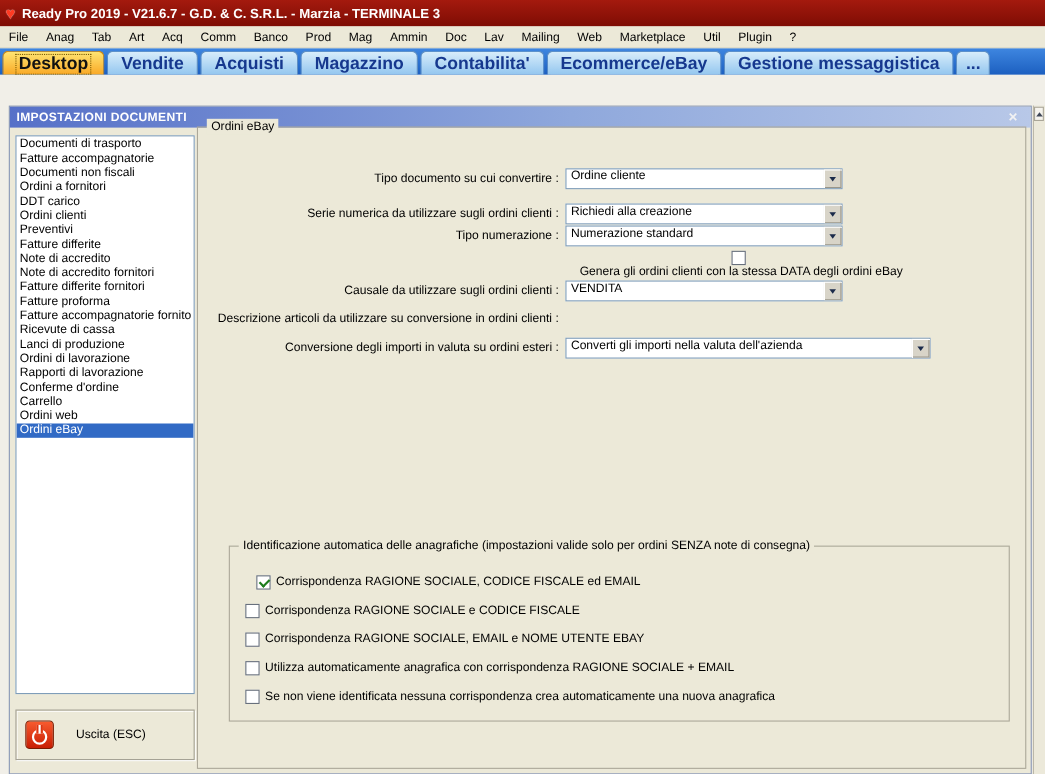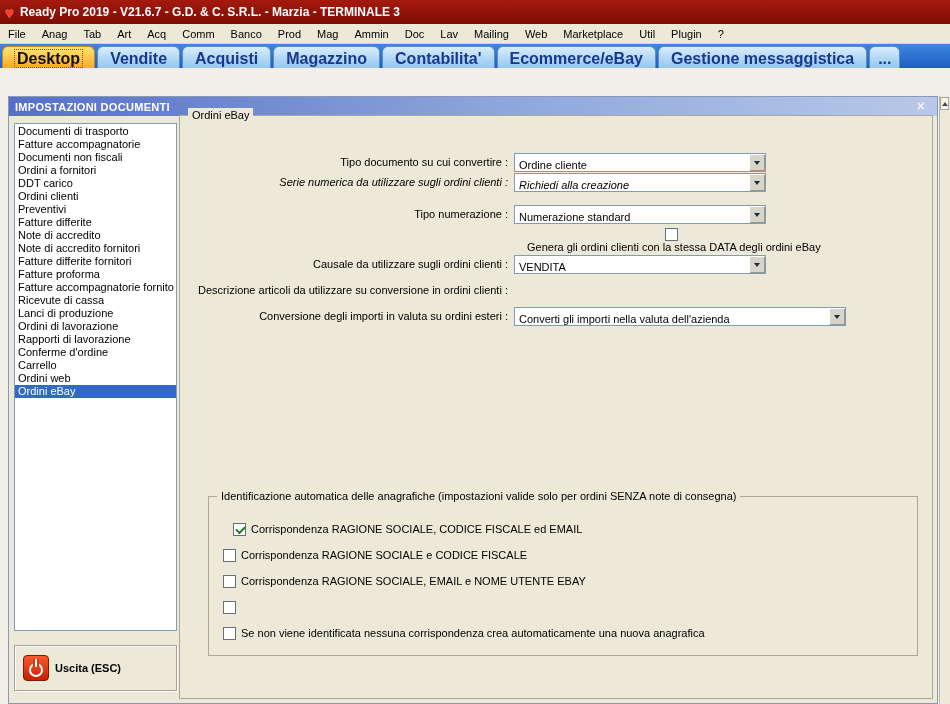--- a/index.html
+++ b/index.html
@@ -127,37 +127,37 @@
   }
   .power-btn {
     position:relative; width:26px; height:26px; border-radius:4px;
     background:linear-gradient(180deg,#F85A2E,#C81E04);
     border:1px solid #7A1A00; cursor:pointer; flex:none;
   }
   .power-btn::before { content:""; position:absolute; left:5px; top:7px; width:10px; height:10px;
     border:2px solid #fff; border-radius:50%; }
   .power-btn::after { content:""; position:absolute; left:9px; top:3px; width:2px; height:8px;
     background:#fff; border-left:2px solid #DD3510; border-right:2px solid #DD3510; }
-  .exit-label { margin-left:6px;font-weight:bold; }
+  .exit-label { margin-left:20px; }
 
   
   .fs { position:absolute; border:1px solid #ACA899; }
   .fs .legend {
     position:absolute; top:-8px; left:8px; background:#ECE9D8; padding:0 4px; line-height:14px;
   }
   .main-fs { left:170px; top:18px; width:754px; height:584px; }
   .inner-fs { left:28px; top:380px; width:710px; height:160px; }
 
   
   .frow { position:absolute; left:8px; height:20px; display:flex; align-items:center; }
   .flabel { width:326px; text-align:right; padding-right:6px; white-space:nowrap; }
 
   .combo {
     height:19px; background:#fff; border:1px solid #7F9DB9;
-    display:flex; align-items:flex-end; cursor:default;
+    display:flex; align-items:flex-start; cursor:default;
   }
   .combo .cval { flex:1; padding:0 4px; white-space:nowrap; overflow:hidden; }
   .combo .cbtn {
     width:16px; height:17px; flex:none; background:#D8D4C8;
     box-shadow: inset 1px 1px 0 #FFFFFF, inset -1px -1px 0 #9A9689;
     display:flex; align-items:center; justify-content:center; cursor:pointer;
   }
   .combo .cbtn::after { content:""; width:0; height:0;
     border:3px solid transparent; border-top:4px solid #1B2A4A; margin-top:4px; }
   .w-std { width:252px; }
@@ -262,21 +262,21 @@
     <span class="legend">Ordini eBay</span>
 
     <div class="frow" style="top:36px;">
       <span class="flabel">Tipo documento su cui convertire :</span>
       <div class="combo w-std">
         <span class="cval">Ordine cliente</span>
         <span class="cbtn"></span>
       </div>
     </div>
 
-    <div class="frow" style="top:56px;font-style:italic;">
+    <div class="frow" style="top:68px;">
       <span class="flabel">Serie numerica da utilizzare sugli ordini clienti :</span>
       <div class="combo w-std">
         <span class="cval">Richiedi alla creazione</span>
         <span class="cbtn"></span>
       </div>
     </div>
 
     <div class="frow" style="top:88px;">
       <span class="flabel">Tipo numerazione :</span>
       <div class="combo w-std">
@@ -320,20 +320,21 @@
       <div class="cbrow" style="left:14px; top:50px;">
         <span class="cb"></span>
         <span class="cb-label">Corrispondenza RAGIONE SOCIALE e CODICE FISCALE</span>
       </div>
       <div class="cbrow" style="left:14px; top:76px;">
         <span class="cb"></span>
         <span class="cb-label">Corrispondenza RAGIONE SOCIALE, EMAIL e NOME UTENTE EBAY</span>
       </div>
       <div class="cbrow" style="left:14px; top:102px;">
         <span class="cb"></span>
+        <span class="cb-label">Utilizza automaticamente anagrafica con corrispondenza RAGIONE SOCIALE + EMAIL</span>
       </div>
       <div class="cbrow" style="left:14px; top:128px;">
         <span class="cb"></span>
         <span class="cb-label">Se non viene identificata nessuna corrispondenza crea automaticamente una nuova anagrafica</span>
       </div>
     </fieldset>
   </fieldset>
 </div>
 
 </body></html>

